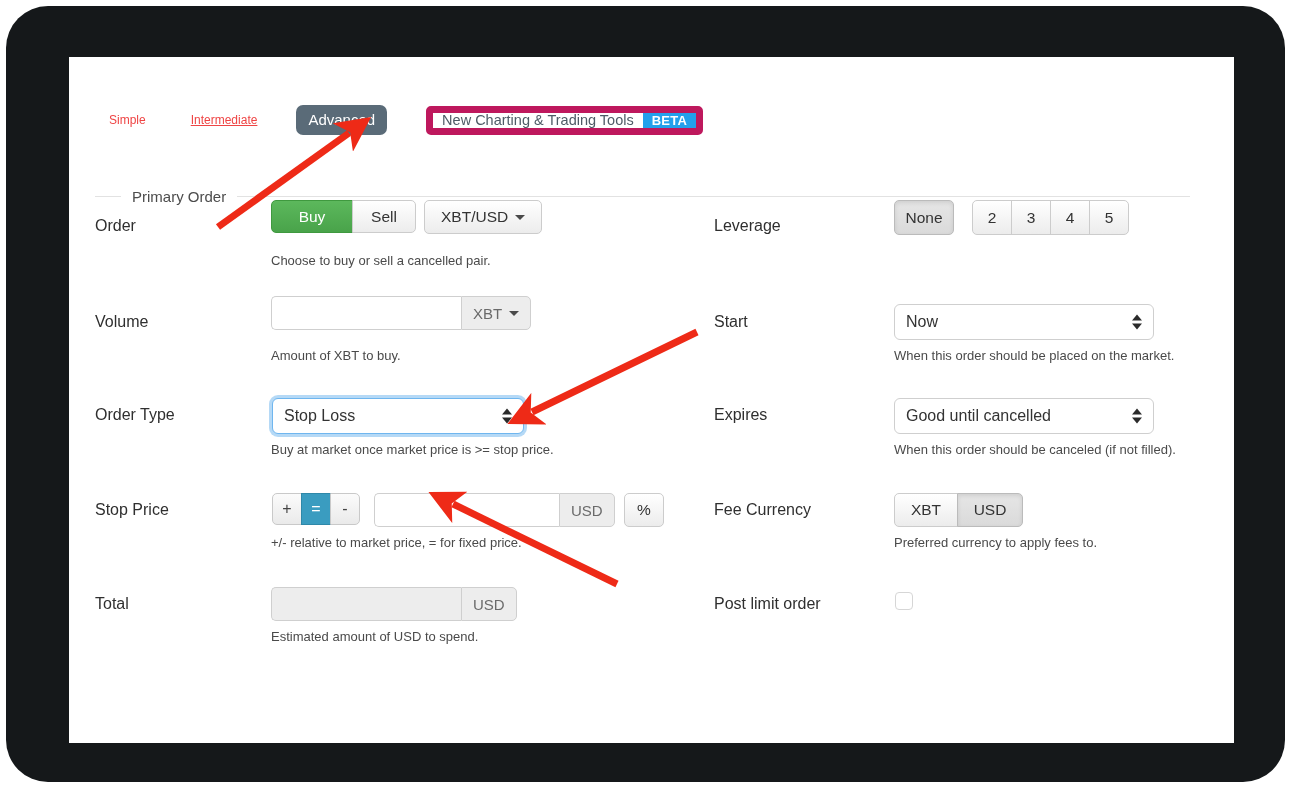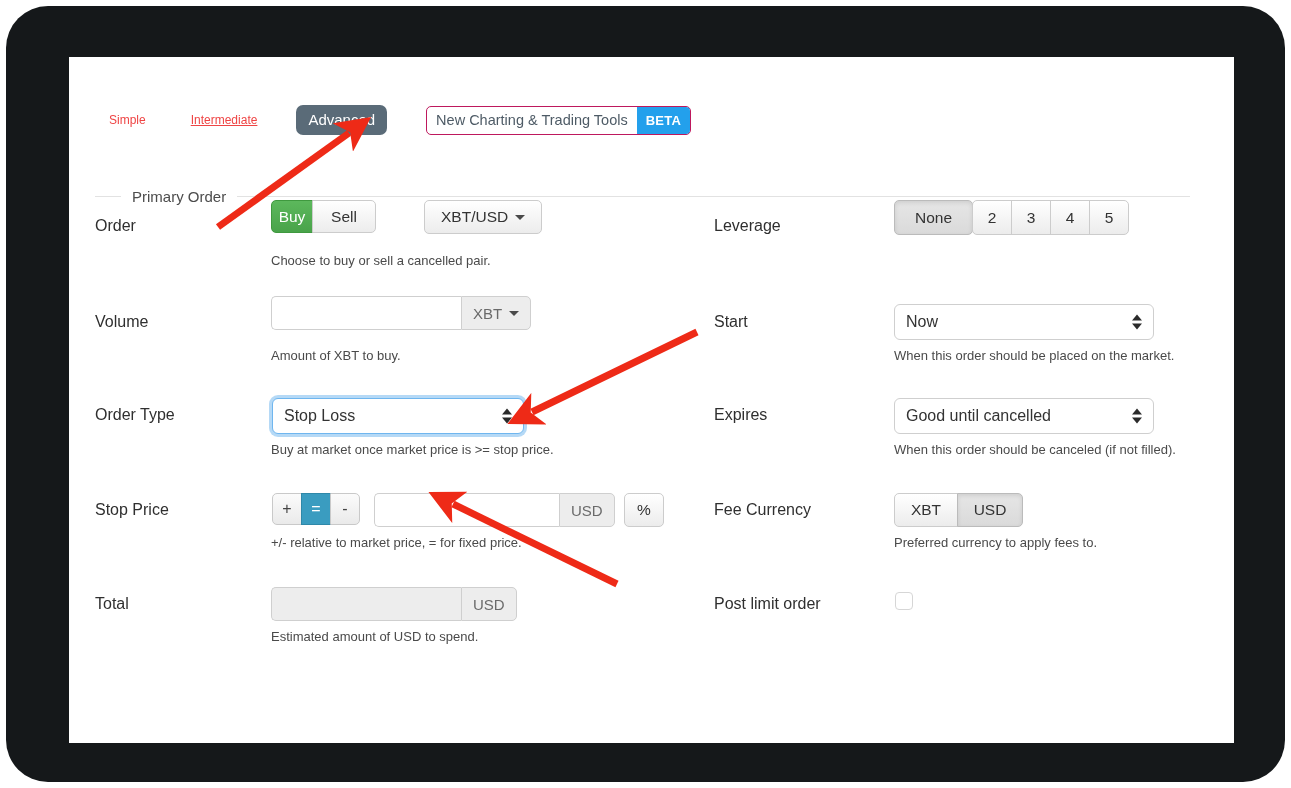--- a/index.html
+++ b/index.html
@@ -50,21 +50,21 @@
     font-size: 15px;
     padding: 6px 12px 7px;
     border-radius: 7px;
     cursor: pointer;
     white-space: nowrap;
   }
   #beta-banner {
     margin-left: 39px;
     display: flex;
     align-items: stretch;
-    border: 1px solid #be185d;
+    border: 7px solid #be185d;
     border-radius: 5px;
     overflow: hidden;
     background: #fff;
     height: 29px;
     cursor: pointer;
   }
   #beta-banner .bb-text {
     color: #4e5b66;
     font-size: 14.5px;
     padding: 0 9px;
@@ -266,21 +266,21 @@
     </div>
 
     <div id="legend-row">
       <div class="rule pre"></div>
       <span class="legend-text">Primary Order</span>
       <div class="rule post"></div>
     </div>
 
     <div class="lbl" style="left:26px; top:160px;">Order</div>
     <div class="btn-group" style="position:absolute; left:202px; top:143px;">
-      <div class="btn green" style="width:42px;">Buy</div>
+      <div class="btn green" style="width:82px;">Buy</div>
       <div class="btn" style="width:64px;">Sell</div>
     </div>
     <div class="btn" style="position:absolute; left:355px; top:143px; height:34px; padding:0 16px;">
       <span>XBT/USD</span>
       <span class="caret"></span>
     </div>
     <div class="help" style="left:202px; top:196px;">Choose to buy or sell a cancelled pair.</div>
 
     <div class="lbl" style="left:26px; top:256px;">Volume</div>
     <div class="input-group" style="position:absolute; left:202px; top:239px;">
@@ -316,21 +316,21 @@
     <div class="help" style="left:202px; top:478px;">+/- relative to market price, = for fixed price.</div>
 
     <div class="lbl" style="left:26px; top:538px;">Total</div>
     <div class="input-group" style="position:absolute; left:202px; top:530px;">
       <input class="form-control disabled" style="width: 190px;" type="text" disabled="" value="">
       <div class="input-addon">USD</div>
     </div>
     <div class="help" style="left:202px; top:572px;">Estimated amount of USD to spend.</div>
 
     <div class="lbl" style="left:645px; top:160px;">Leverage</div>
-    <div class="btn active-dark" style="position:absolute; left:825px; top:143px; width:79px; height:35px;">None</div>
+    <div class="btn active-dark" style="position:absolute; left:825px; top:143px; width:60px; height:35px;">None</div>
     <div class="btn-group" style="position:absolute; left:903px; top:143px;">
       <div class="btn" style="width:40px; height:35px; padding:0;">2</div>
       <div class="btn" style="width:40px; height:35px; padding:0;">3</div>
       <div class="btn" style="width:40px; height:35px; padding:0;">4</div>
       <div class="btn" style="width:40px; height:35px; padding:0;">5</div>
     </div>
 
     <div class="lbl" style="left:645px; top:256px;">Start</div>
     <div class="select-box" style="position:absolute; left:825px; top:247px; width:260px;">
       <span>Now</span>

